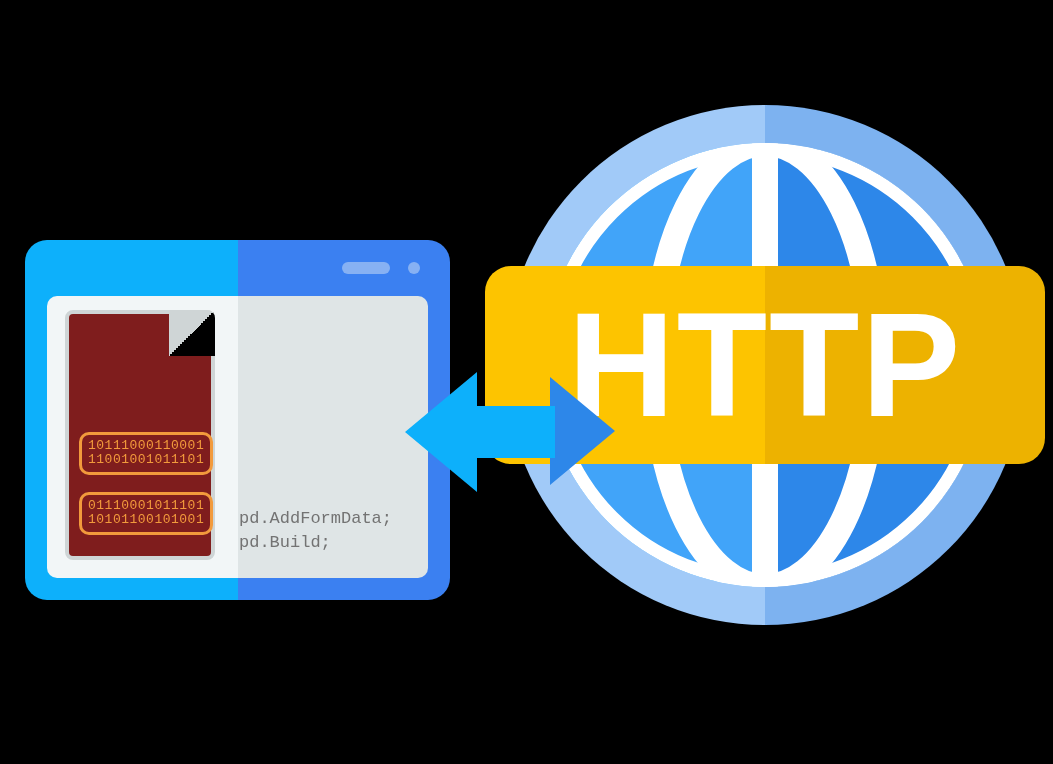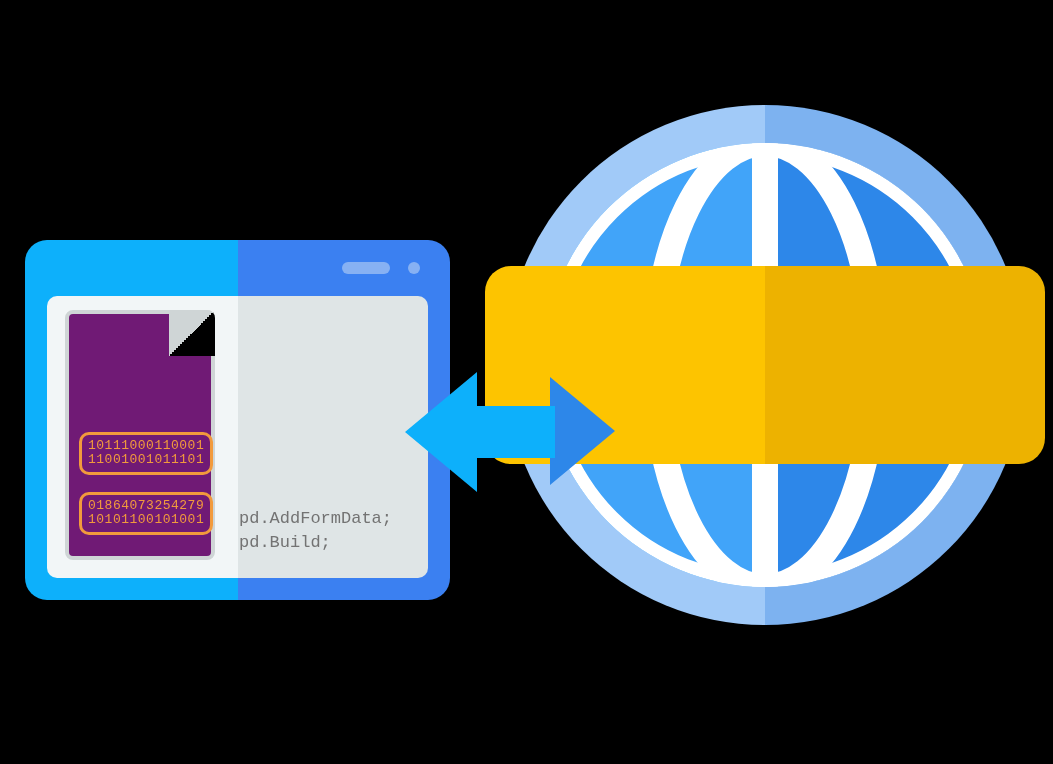--- a/index.html
+++ b/index.html
@@ -79,21 +79,21 @@
     background: #DFE5E6;
   }
 
   
   .file {
     position: absolute;
     left: 18px;
     top: 14px;
     width: 150px;
     height: 250px;
-    background: #701a75;
+    background: #7f1d1d;
     border: 4px solid #CFD5D6;
     border-radius: 8px;
   }
   .file-fold {
     position: absolute;
     right: -4px; top: -4px;
     width: 46px; height: 46px;
     background: linear-gradient(135deg, #CFD5D6 0 50%, #000 50% 100%);
     border-top-right-radius: 8px;
   }
@@ -230,20 +230,21 @@
         <line x1="0" y1="302" x2="444" y2="302"></line>
         <line x1="222" y1="0" x2="222" y2="444"></line>
         <ellipse cx="222" cy="222" rx="110" ry="222"></ellipse>
         <ellipse cx="222" cy="222" rx="222" ry="222"></ellipse>
       </g>
     </svg>
   </div>
   <div class="http-banner">
     <div class="http-left"></div>
     <div class="http-right"></div>
+    <div class="http-text">HTTP</div>
   </div>
 </div>
 
 <div class="arrow arrow-right">
   <svg width="135" height="108" viewBox="0 0 135 108">
     <path d="M0 30 L70 30 L70 0 L135 54 L70 108 L70 78 L0 78 Z" fill="#2D87E9"></path>
   </svg>
 </div>
 
 <div class="browser">
@@ -254,21 +255,21 @@
     <div class="titlebar-dot"></div>
   </div>
   <div class="browser-body">
     <div class="body-left"></div>
     <div class="body-right"></div>
 
     <div class="file">
       <div class="file-fold"></div>
       <div class="data-box data-box-1"><span>10111000110001</span>
 <span>11001001011101</span></div>
-      <div class="data-box data-box-2"><span>01864073254279</span>
+      <div class="data-box data-box-2"><span>01110001011101</span>
 <span>10101100101001</span></div>
     </div>
 
     <div class="code-text"><span>pd.AddFormData;</span>
 <span>pd.Build;</span></div>
   </div>
 </div>
 
 <div class="arrow arrow-left">
   <svg width="150" height="120" viewBox="0 0 150 120">

